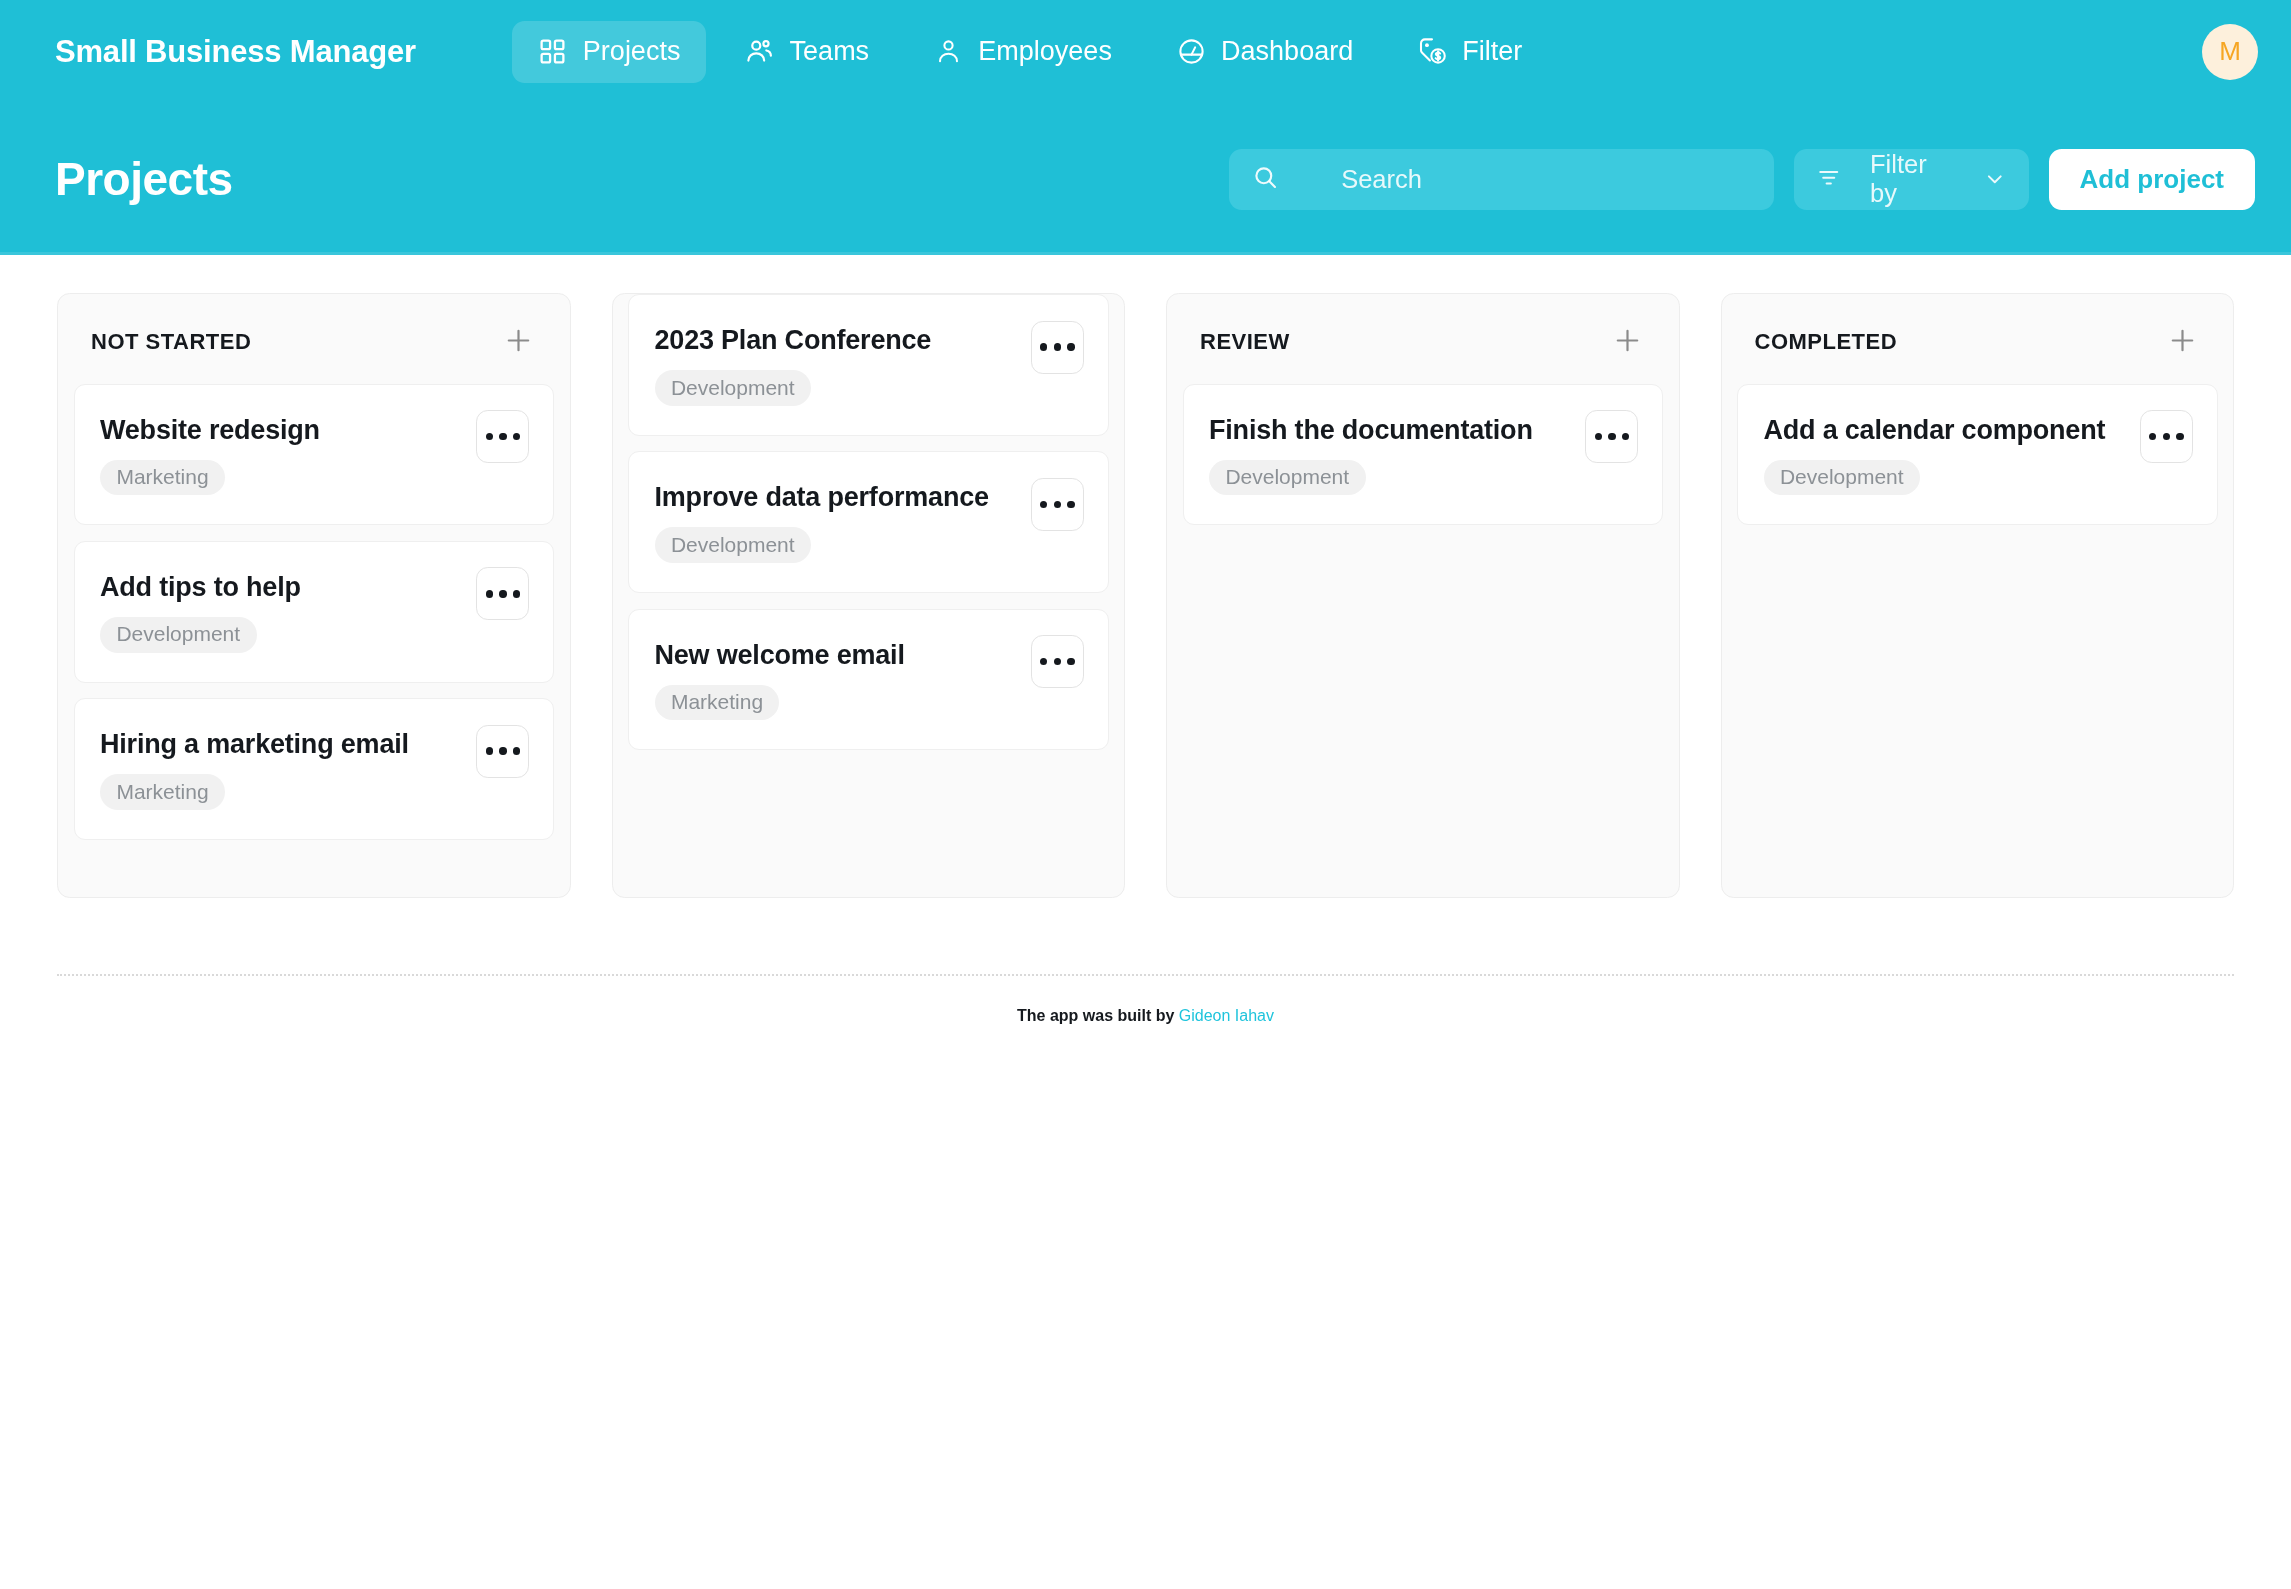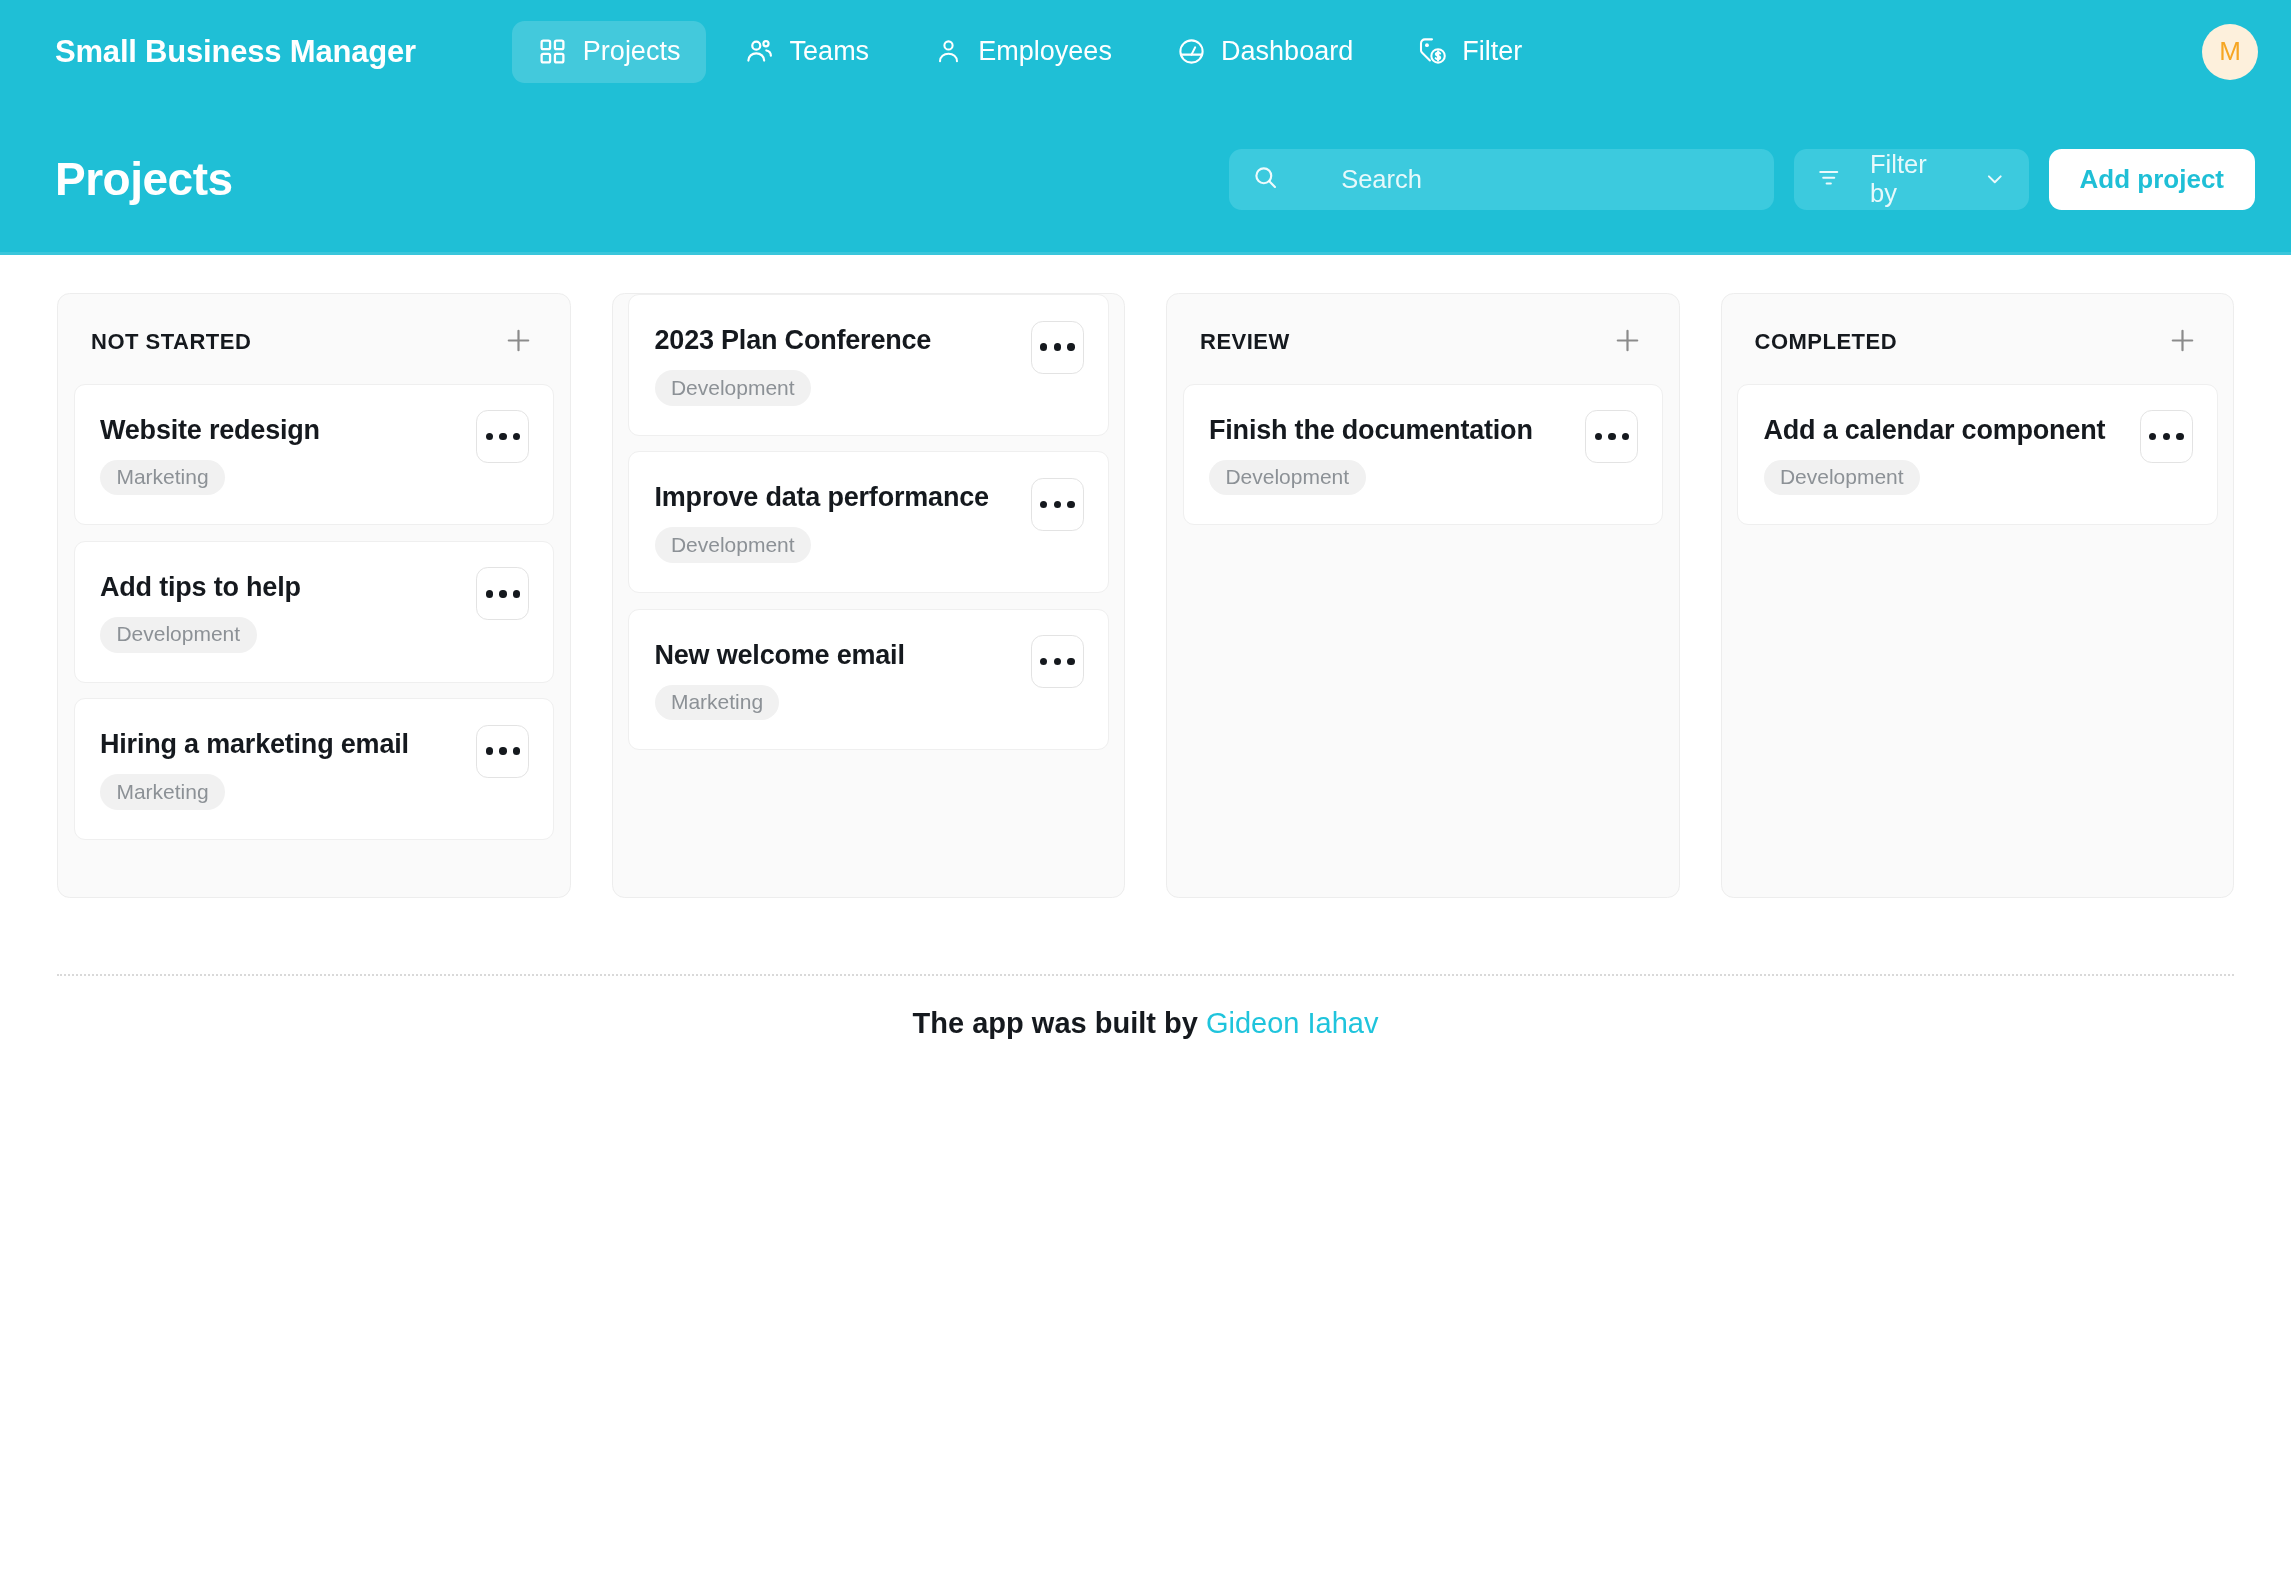--- a/index.html
+++ b/index.html
@@ -230,21 +230,21 @@
   }
 
   
   .footer {
     margin: 60px 57px 0 57px;
     border-top: 2.7px dotted #D9D9D9;
     padding-top: 31px;
     text-align: center;
   }
   .footer-text {
-    font-size: 29px;
+    font-size: 16px;
     font-weight: bold;
     color: #15191E;
   }
   .footer-link {
     color: #1FC4DC;
     font-weight: normal;
     text-decoration: none;
     cursor: pointer;
   }
 </style>

